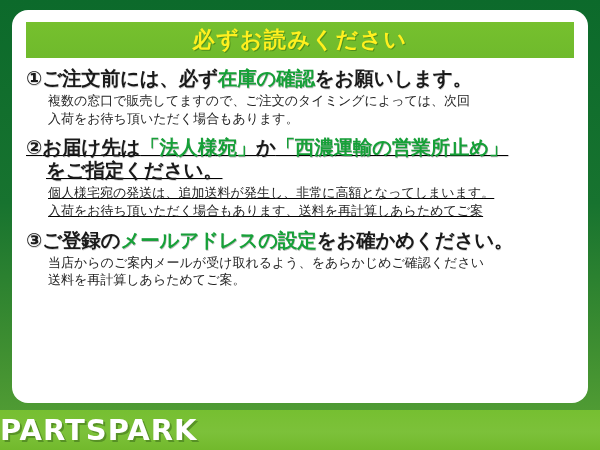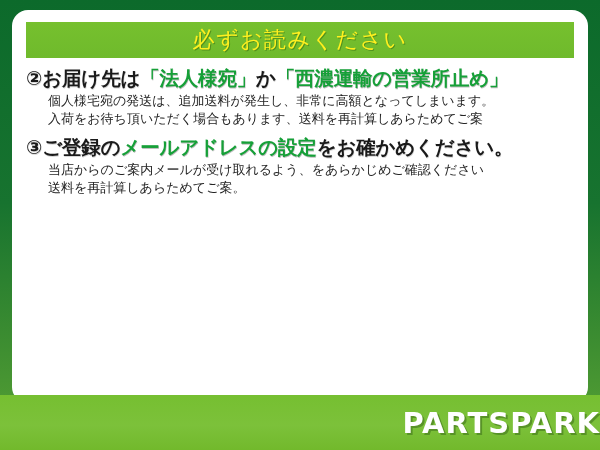--- a/index.html
+++ b/index.html
@@ -22,25 +22,25 @@
     background: linear-gradient(180deg, #0c6a2b 0%, #17732f 45%, #3f8f31 78%, #5aa335 100%);
     overflow: hidden;
   }
 
   
   .footer-band {
     position: absolute;
     left: 0;
     right: 0;
     bottom: 0;
-    height: 55px;
+    height: 40px;
     background: linear-gradient(180deg, #76bf31 0%, #7cc13a 55%, #72b92c 100%);
     display: flex;
     align-items: center;
-    justify-content: flex-end;
+    justify-content: flex-start;
   }
   .brand {
     font-family: "DejaVu Sans", "Liberation Sans", sans-serif;
     font-size: 29px;
     font-weight: bold;
     letter-spacing: 1px;
     color: #ffffff;
     text-shadow: 2px 2px 0 rgba(60,110,25,0.55);
   }
 
@@ -61,21 +61,21 @@
   .banner {
     height: 36px;
     background: linear-gradient(180deg, #76c02e 0%, #6fba2c 100%);
     display: flex;
     align-items: center;
     justify-content: center;
     margin: 0 0 9px 0;
   }
   .banner-title {
     font-size: 22px;
-    font-weight: normal;
+    font-weight: bold;
     color: #fff01f;
     letter-spacing: 1.5px;
     text-shadow: 1px 1px 0 rgba(40,90,10,0.45);
   }
 
   .item {
     margin: 0 0 4px 0;
   }
   .item-heading {
     font-size: 19.5px;
@@ -100,37 +100,44 @@
     color: #242424;
     line-height: 1.36;
     padding-left: 22px;
     margin: 2px 0 0 0;
   }
   .item-body div {
     white-space: nowrap;
   }
 
   #it1 { margin-top: 1px; }
-  #it2 { margin-top: 9px; }
+  #it2 { margin-top: 9px; text-decoration: underline; }
   #it3 { margin-top: 9px; }
 </style>
 </head>
 <body>
 
 <div class="poster">
 
   <div class="card">
 
     <div class="banner">
       <div class="banner-title">必ずお読みください</div>
     </div>
 
+    <div class="item" id="it1">
+      <div class="item-heading"><span>①</span><span>ご注文前には、必ず</span><span class="hl">在庫の確認</span><span>をお願いします。</span></div>
+      <div class="item-body">
+          <div>複数の窓口で販売してますので、ご注文のタイミングによっては、次回</div>
+          <div>入荷をお待ち頂いただく場合もあります。</div>
+        </div>
+    </div>
 
     <div class="item" id="it2">
-      <div class="item-heading"><span>②</span><span>お届け先は</span><span class="hl">「法人様宛」</span><span>か</span><span class="hl">「西濃運輸の営業所止め」</span></div>
+      <div class="item-heading"><span>②</span><span>お届け先は</span><span class="hl">「法人様宛」</span><span>か</span><span class="hl">「西濃運輸の営業所止め」</span><span class="heading-cont">をご指定ください。</span></div>
       <div class="item-body">
           <div>個人様宅宛の発送は、追加送料が発生し、非常に高額となってしまいます。</div>
           <div>入荷をお待ち頂いただく場合もあります、送料を再計算しあらためてご案</div>
         </div>
     </div>
 
     <div class="item" id="it3">
       <div class="item-heading"><span>③</span><span>ご登録の</span><span class="hl">メールアドレスの設定</span><span>をお確かめください。</span></div>
       <div class="item-body">
           <div>当店からのご案内メールが受け取れるよう、をあらかじめご確認ください</div>

